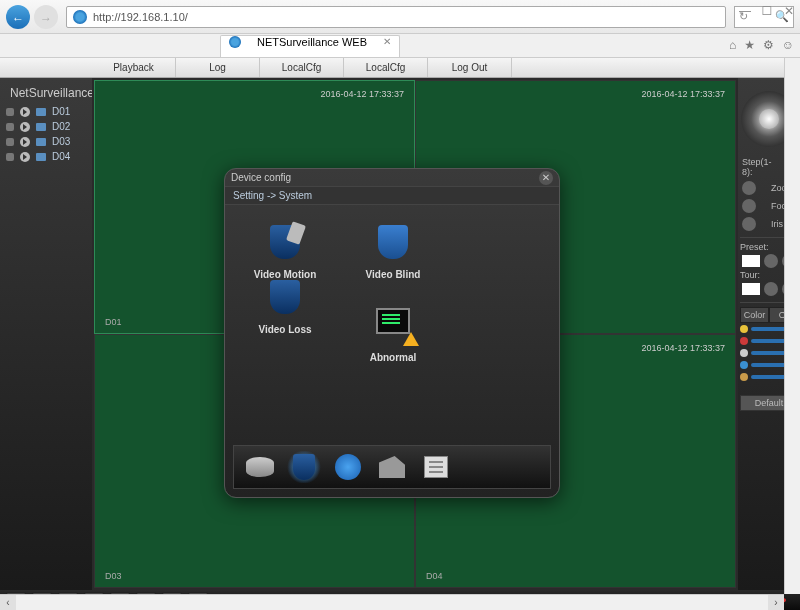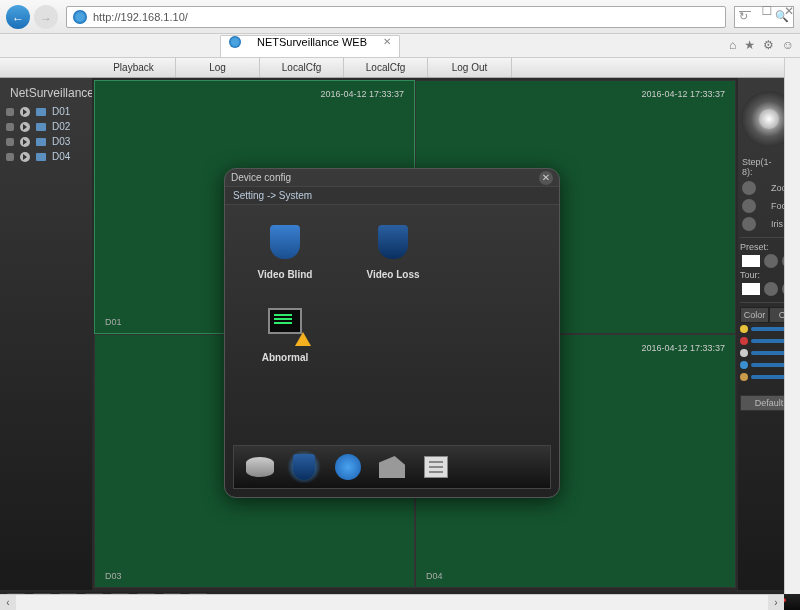--- a/index.html
+++ b/index.html
@@ -260,20 +260,27 @@
 
 <div class="modal-back">
   <div class="modal-title">
     <span>Device config</span>
     <span class="modal-close">✕</span>
   </div>
   <div class="breadcrumb">Setting -&gt; System</div>
   <div class="icon-grid">
     <div class="icon-item">
       <div class="ic">
+          <div class="shield"></div>
+          <div class="wrench"></div>
+        </div>
+      <div>Video Motion</div>
+    </div>
+    <div class="icon-item">
+      <div class="ic">
           <div class="shield blind"></div>
         </div>
       <div>Video Blind</div>
     </div>
     <div class="icon-item">
       <div class="ic">
           <div class="shield loss"></div>
         </div>
       <div>Video Loss</div>
     </div>

